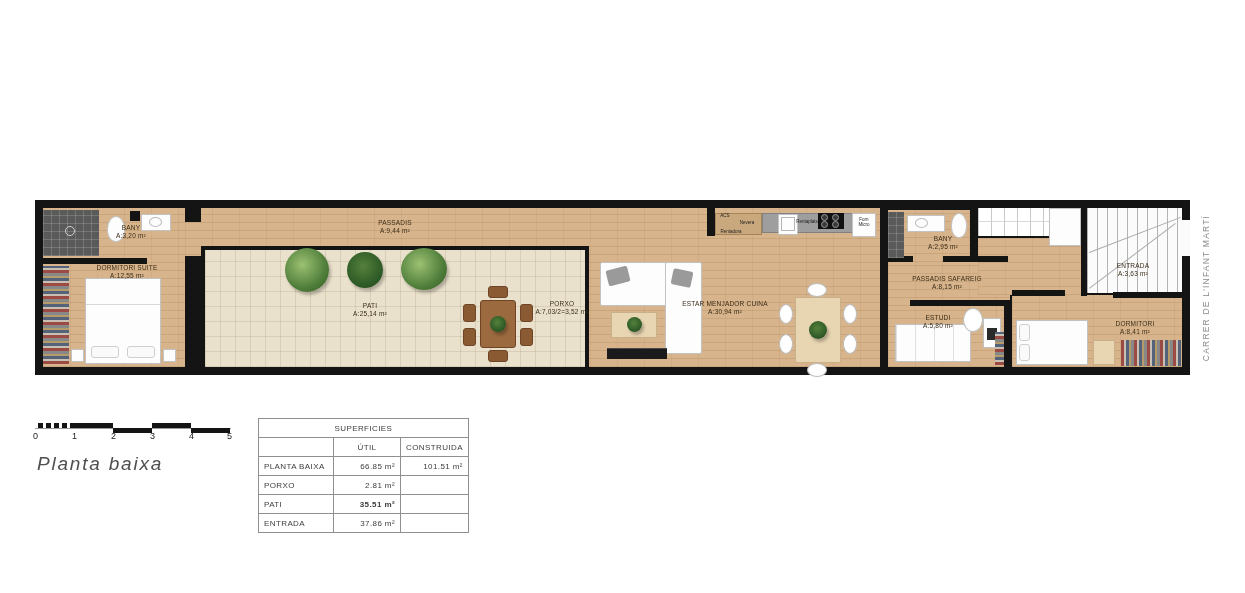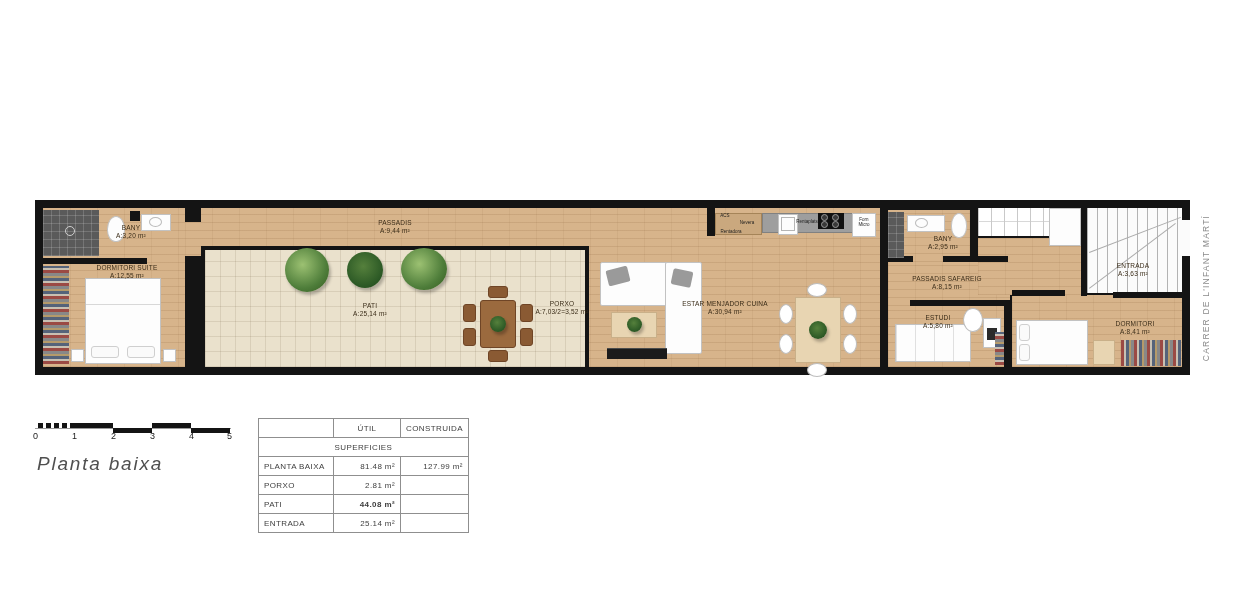--- a/index.html
+++ b/index.html
@@ -224,43 +224,43 @@
   <div id="plan-title">Planta baixa</div>
 
   <table id="areas-table">
     <colgroup>
         <col style="width:75px;">
         <col style="width:67px;">
         <col style="width:62px;">
       </colgroup>
     <tbody>
         <tr>
+      <td colspan="3" class="hdr">SUPERFICIES</td>
+    </tr>
+    <tr>
       <td></td>
       <td class="hdr">ÚTIL</td>
       <td class="hdr">CONSTRUIDA</td>
     </tr>
     <tr>
-      <td colspan="3" class="hdr">SUPERFICIES</td>
-    </tr>
-    <tr>
       <td>PLANTA BAIXA</td>
-      <td class="val">81.48 m²</td>
-      <td class="val">127.99 m²</td>
+      <td class="val">66.85 m²</td>
+      <td class="val">101.51 m²</td>
     </tr>
     <tr>
       <td>PORXO</td>
       <td class="val">2.81 m²</td>
       <td class="val"></td>
     </tr>
     <tr>
       <td>PATI</td>
-      <td class="val b">44.08 m²</td>
+      <td class="val b">35.51 m²</td>
       <td class="val"></td>
     </tr>
     <tr>
       <td>ENTRADA</td>
-      <td class="val">25.14 m²</td>
+      <td class="val">37.86 m²</td>
       <td class="val"></td>
     </tr>
   </tbody>
     </table>
 
 </div>
 
 </body></html>

